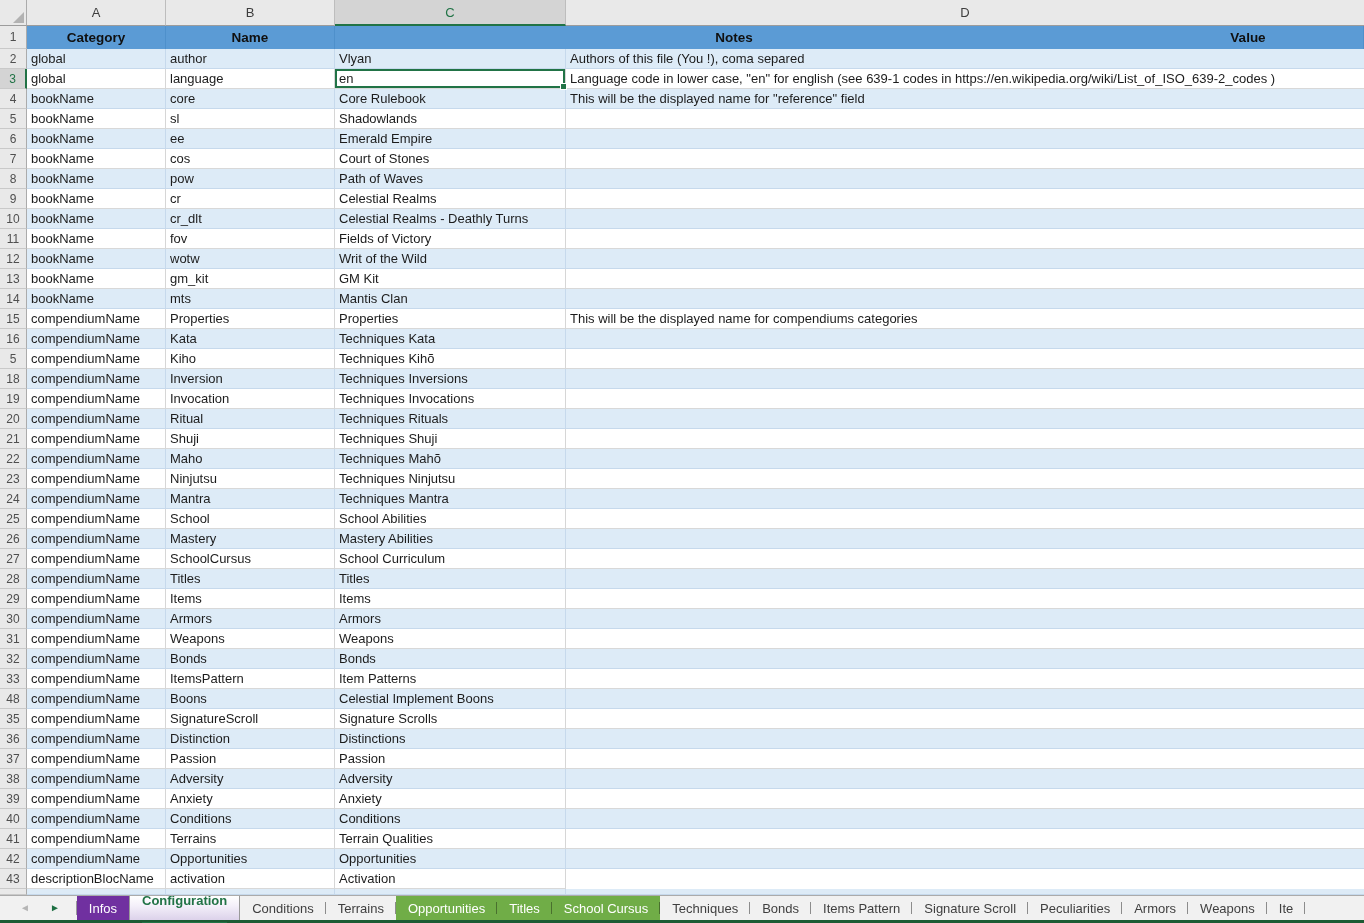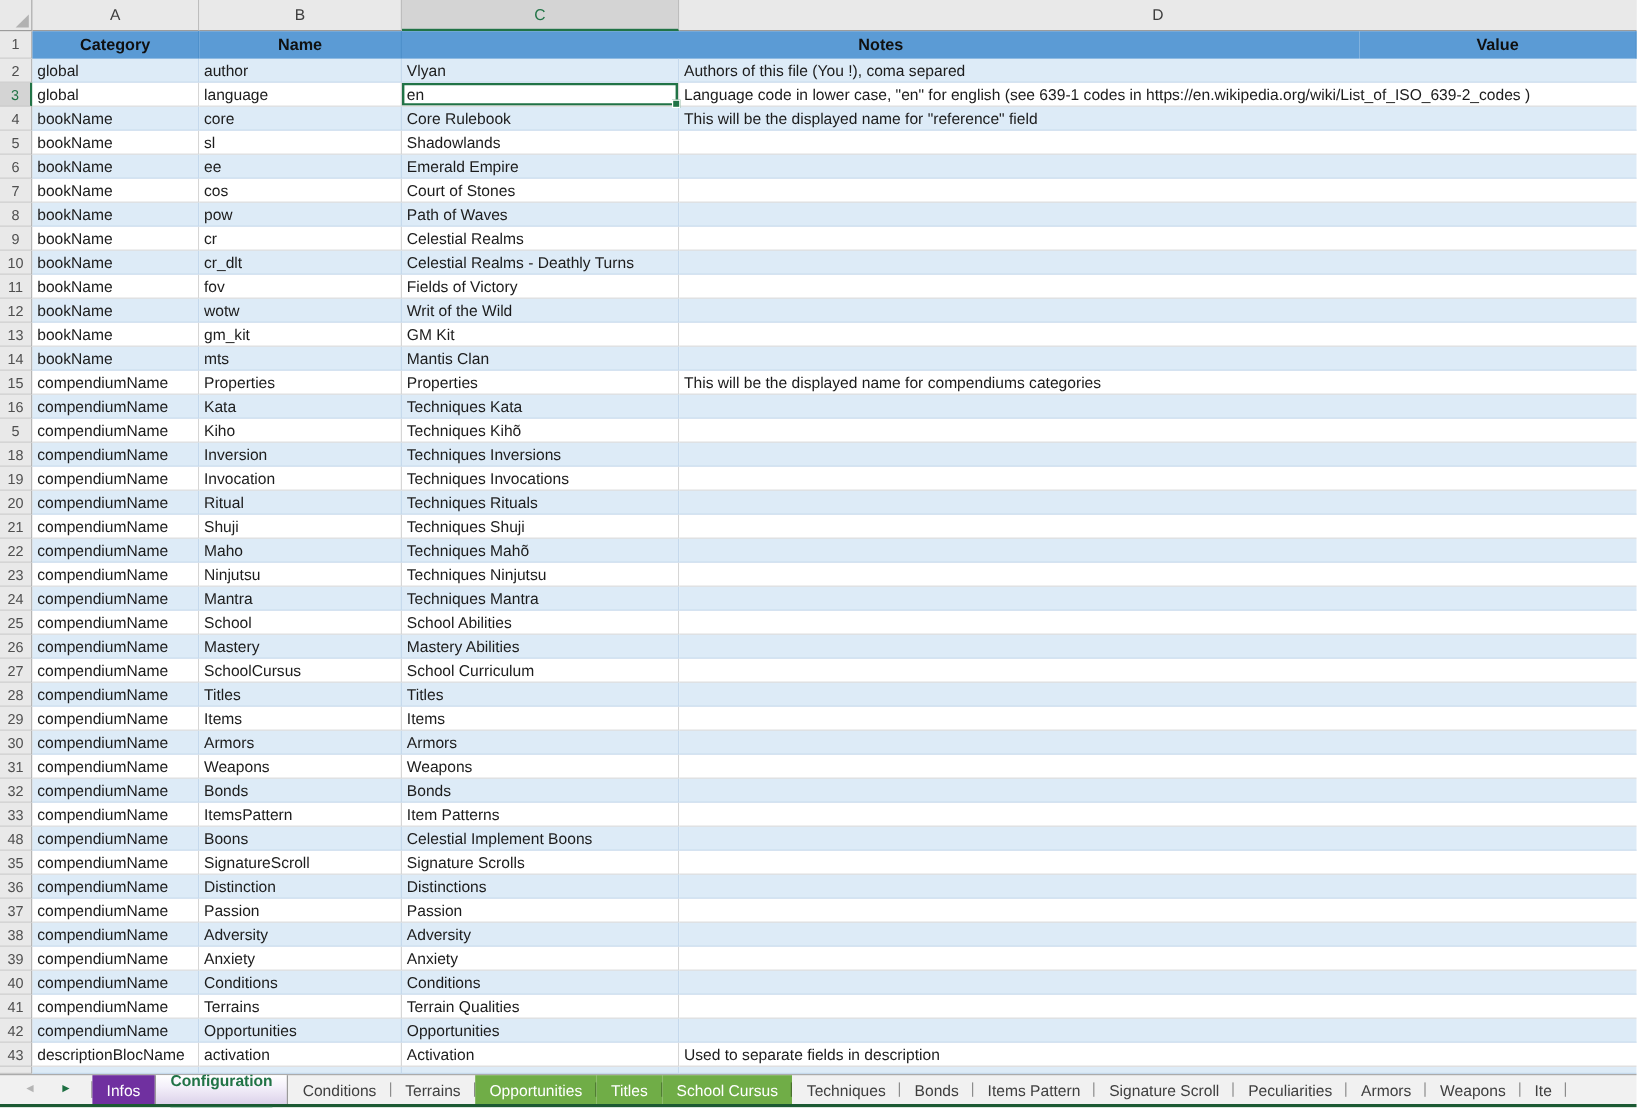--- a/index.html
+++ b/index.html
@@ -406,21 +406,20 @@
         <div class="cell w-a">compendiumName</div>
         <div class="cell w-b">Opportunities</div>
         <div class="cell w-c">Opportunities</div>
         <div class="cell w-d"></div>
       </div>
       <div class="row">
         <div class="rownum">43</div>
         <div class="cell w-a">descriptionBlocName</div>
         <div class="cell w-b">activation</div>
         <div class="cell w-c">Activation</div>
-        <div class="cell w-d">Used to separate fields in description</div>
       </div>
       <div class="row banded sliver">
         <div class="rownum"></div>
         <div class="cell w-a"></div>
         <div class="cell w-b"></div>
         <div class="cell w-c"></div>
         <div class="cell w-d"></div>
       </div>
     </div>
 

